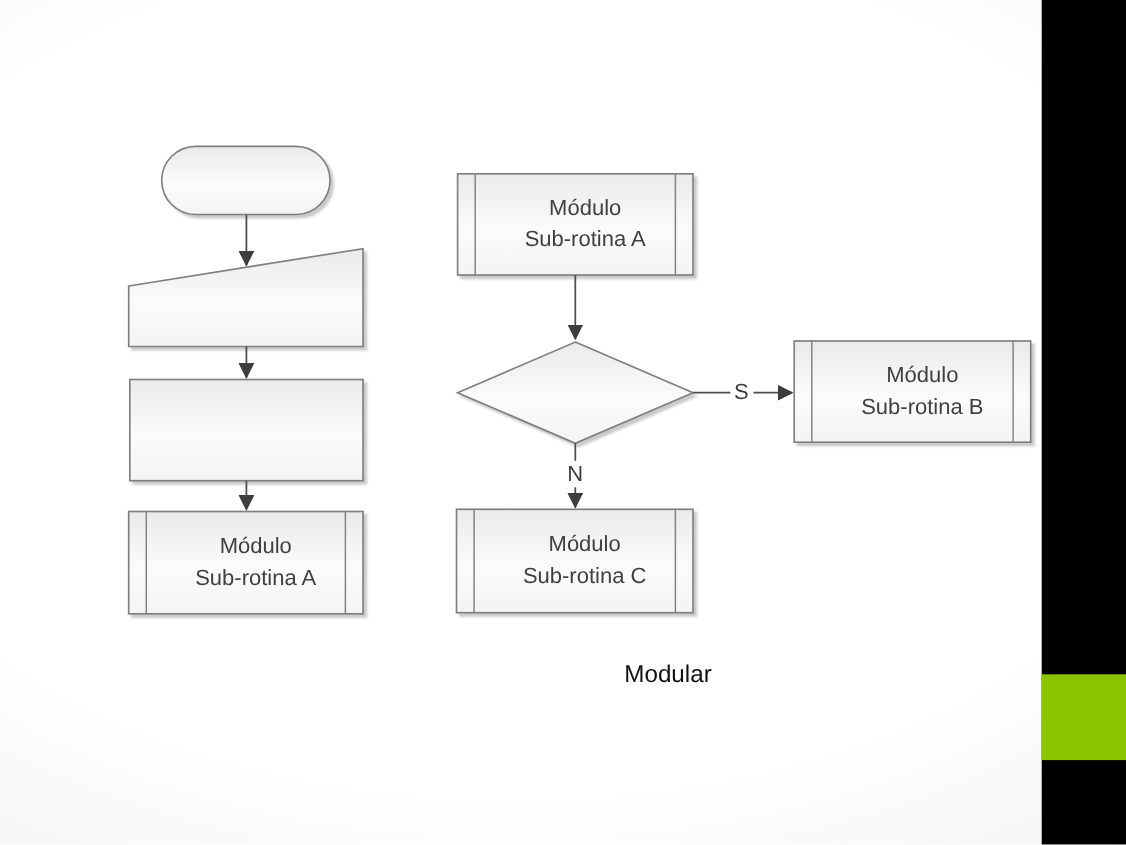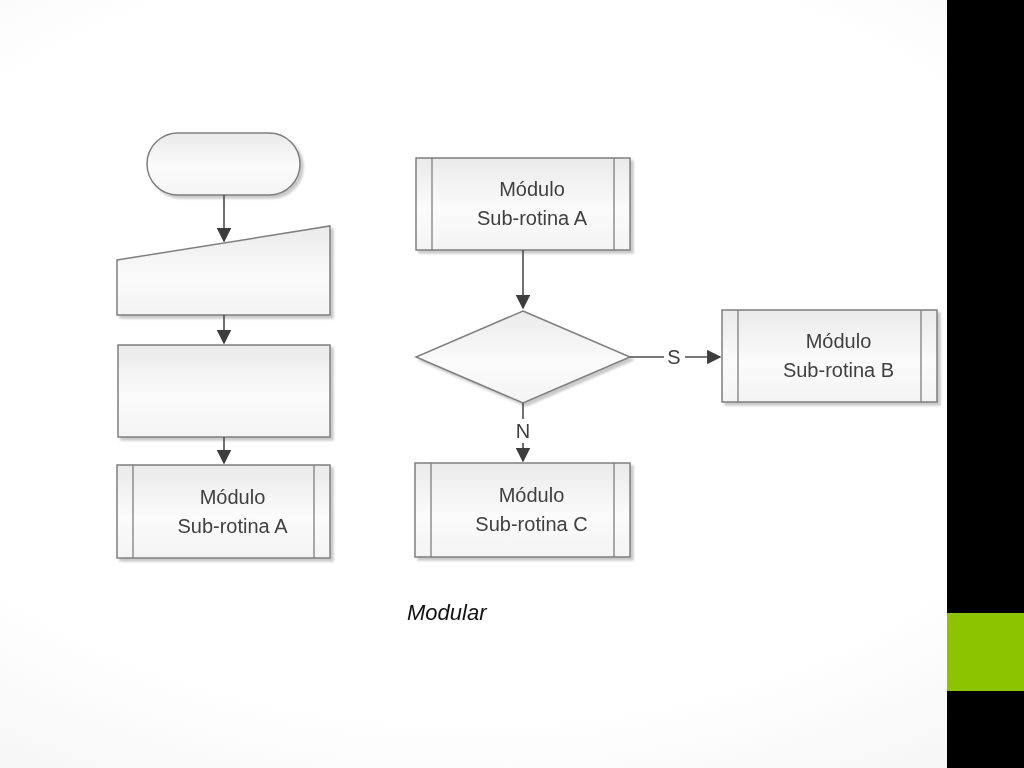--- a/index.html
+++ b/index.html
@@ -41,24 +41,23 @@
     color: #3d3d3d;
     font-size: 20px;
     font-weight: 400;
   }
 
   .caption {
     position: absolute;
     left: 407px;
     top: 600px;
     width: 240px;
-    text-align: left;
+    text-align: right;
     color: #111111;
     font-size: 22px;
-    font-style: italic;
   }
 
   .sidebar {
     position: absolute;
     top: 0;
     right: 0;
     width: 77px;
     height: 768px;
     background: #000000;
   }

